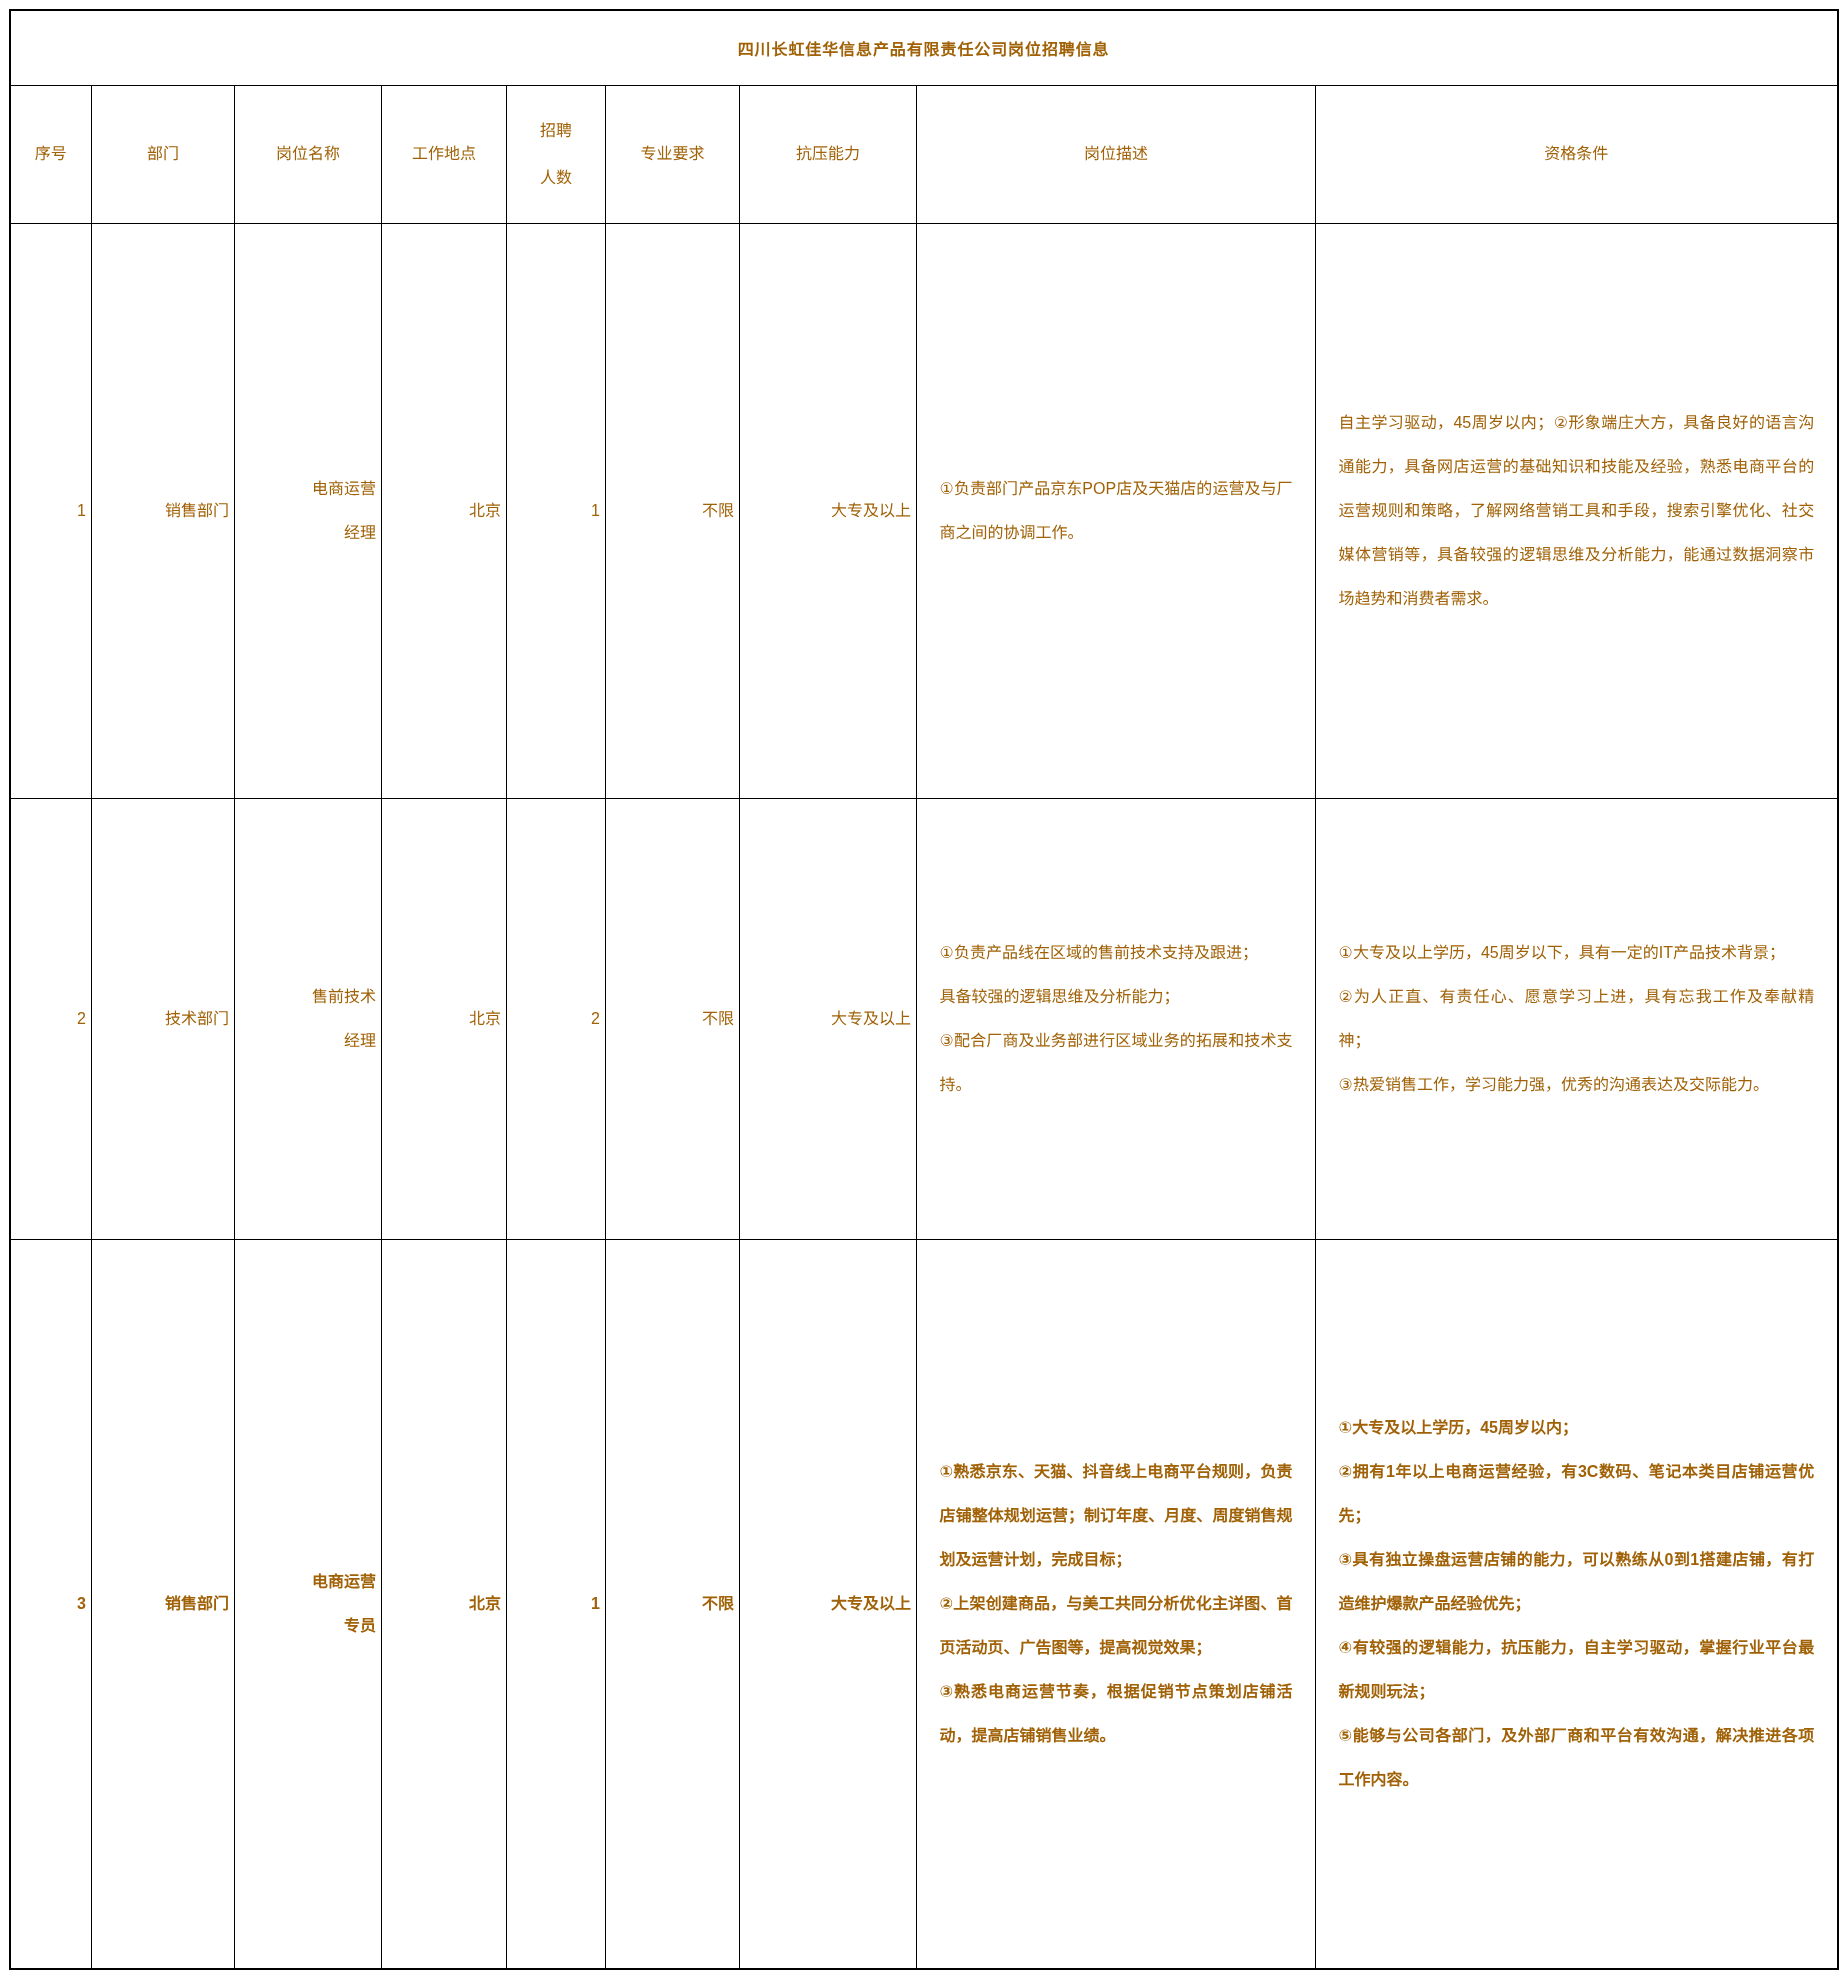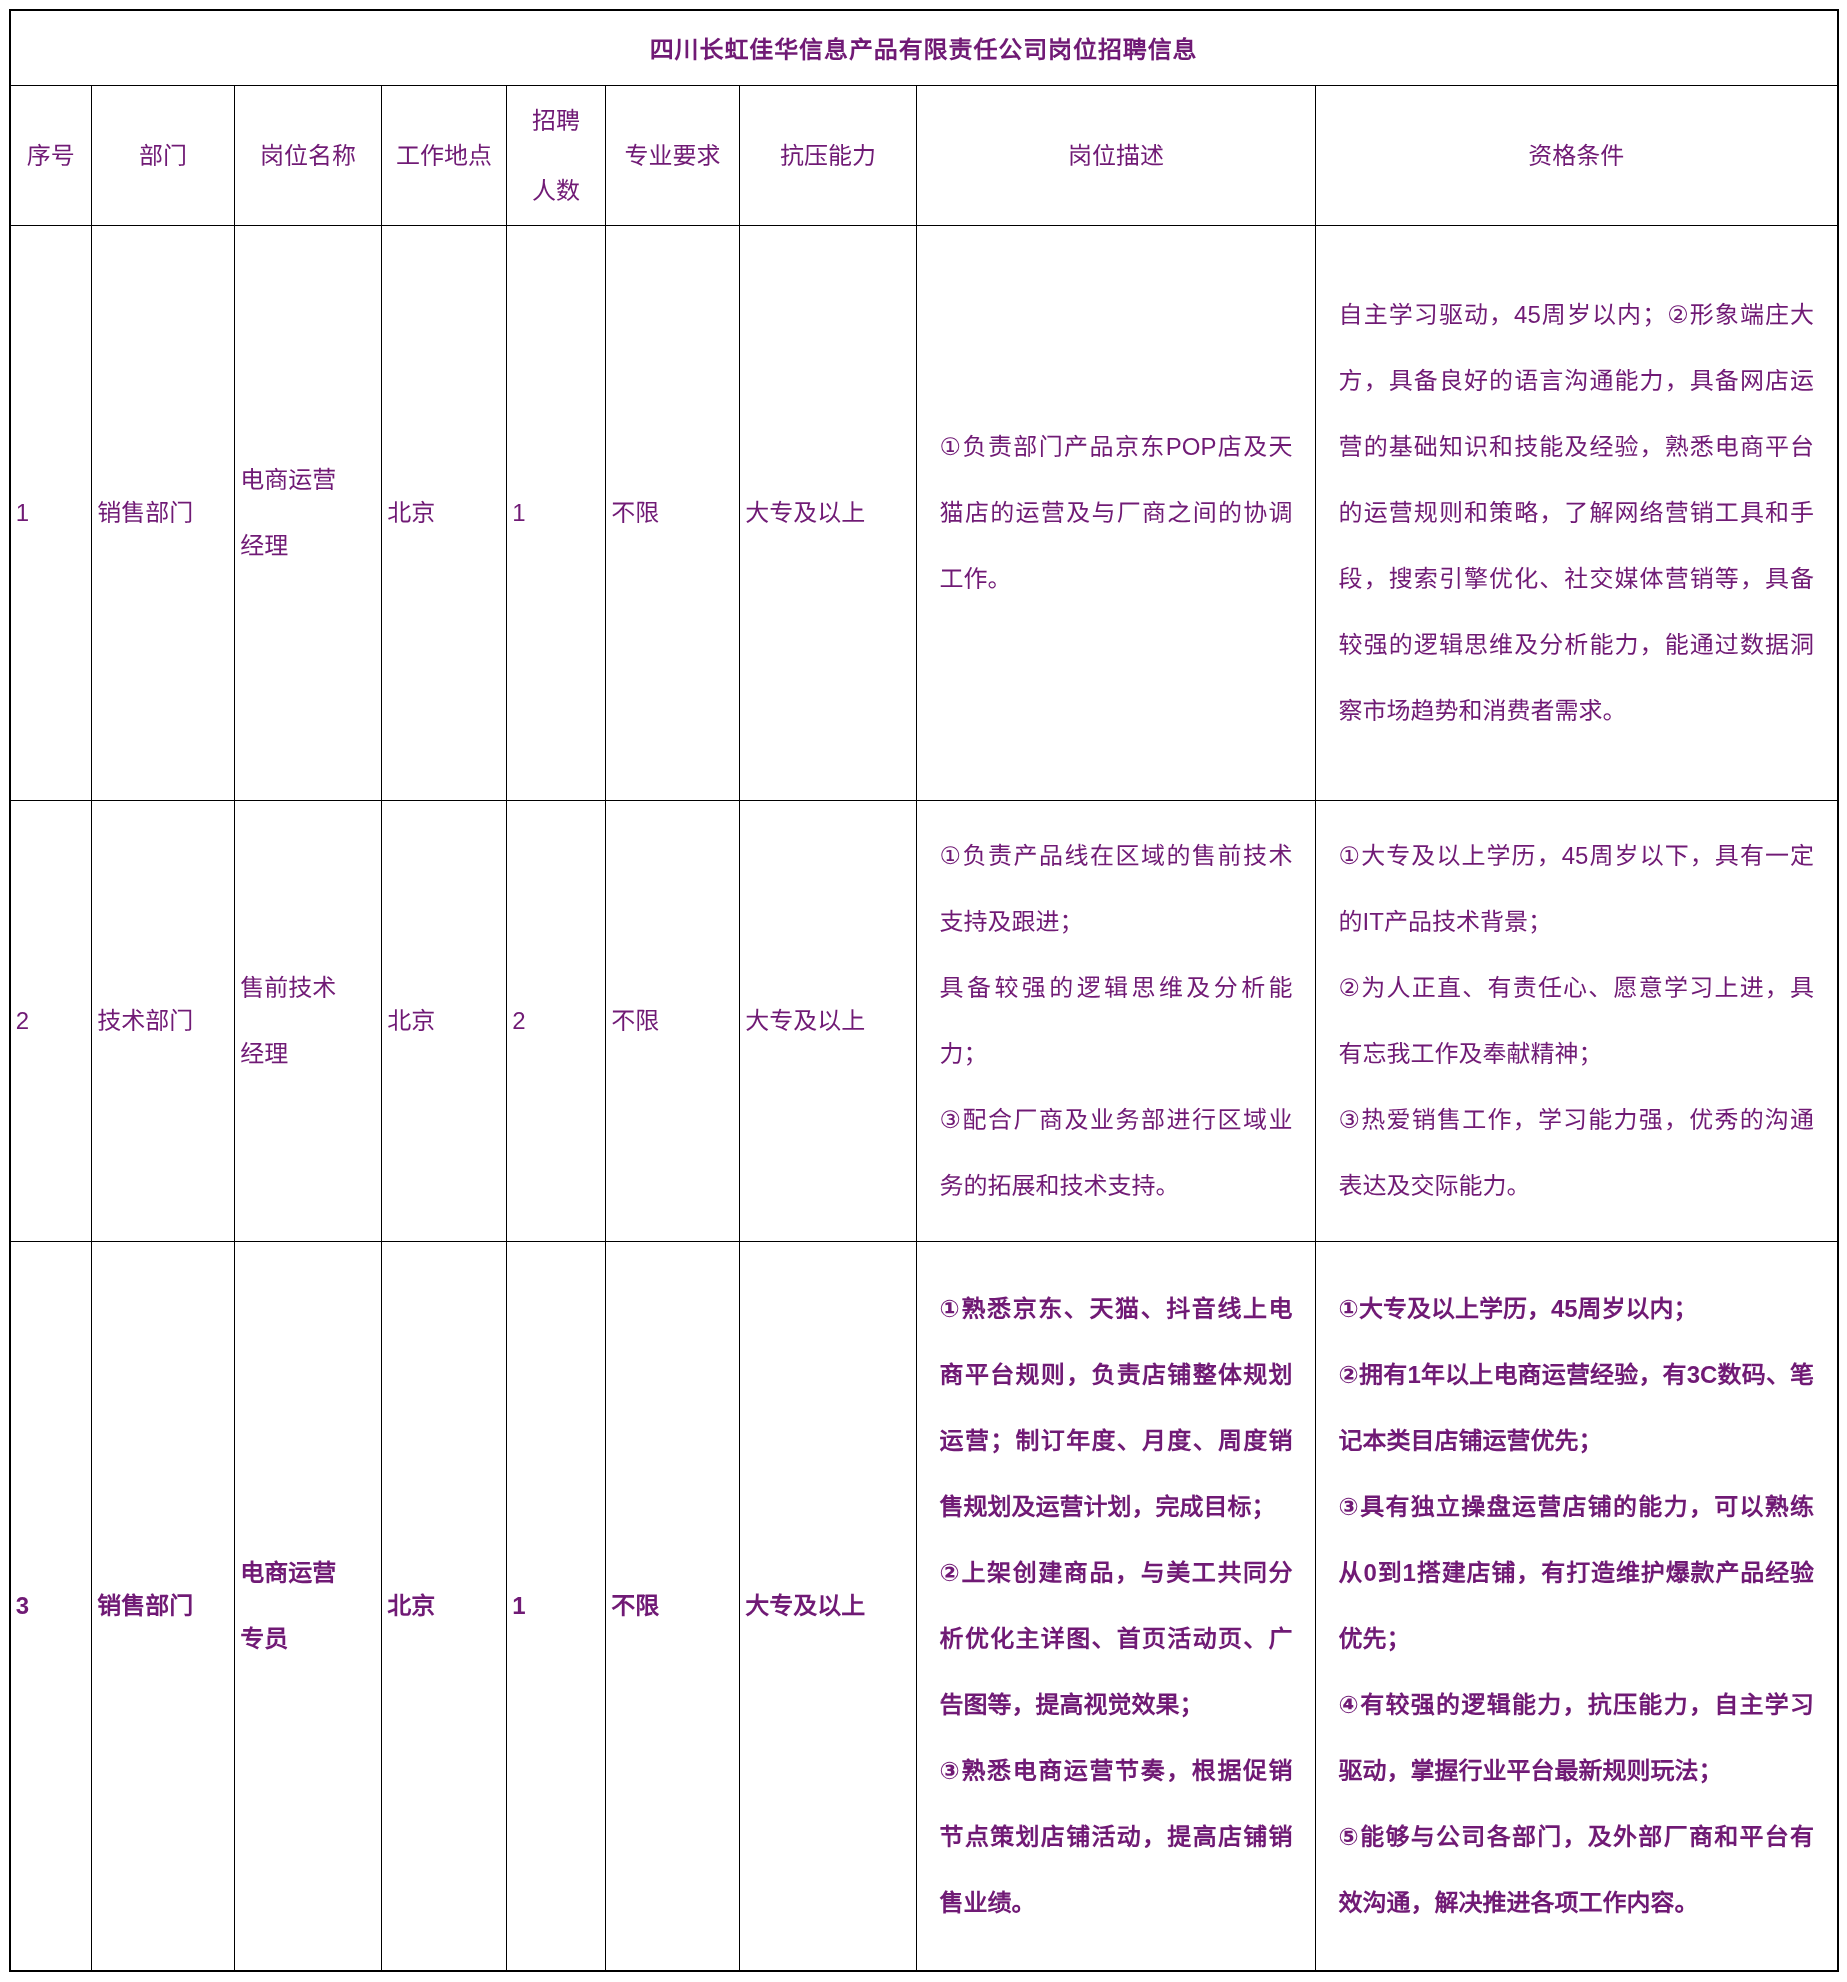--- a/index.html
+++ b/index.html
@@ -20,41 +20,41 @@
     border-collapse: collapse;
     table-layout: fixed;
     width: 1830px;
     border: 2.6px solid #000000;
   }
   table.recruit th,
   table.recruit td {
     border: 1.7px solid #000000;
     box-sizing: border-box;
     vertical-align: middle;
-    font-size: 24px;
-    color: #701a75;
+    font-size: 16px;
+    color: #a16207;
   }
   .title-cell {
     height: 76px;
     text-align: center;
     font-size: 35px;
     font-weight: bold;
     color: #1a1a1a;
     letter-spacing: 0.9px;
   }
   tr.header-row th {
     height: 138px;
     text-align: center;
     font-weight: normal;
     white-space: pre-line;
     line-height: 2.9;
     padding: 0 5.2px;
   }
   td.center-col {
-    text-align: left;
+    text-align: right;
     white-space: pre-line;
     line-height: 2.75;
     padding: 7px 5.2px;
   }
   td.text-col {
     text-align: justify;
     white-space: pre-line;
     line-height: 2.75;
     padding: 17.3px 22.5px;
     vertical-align: middle;

